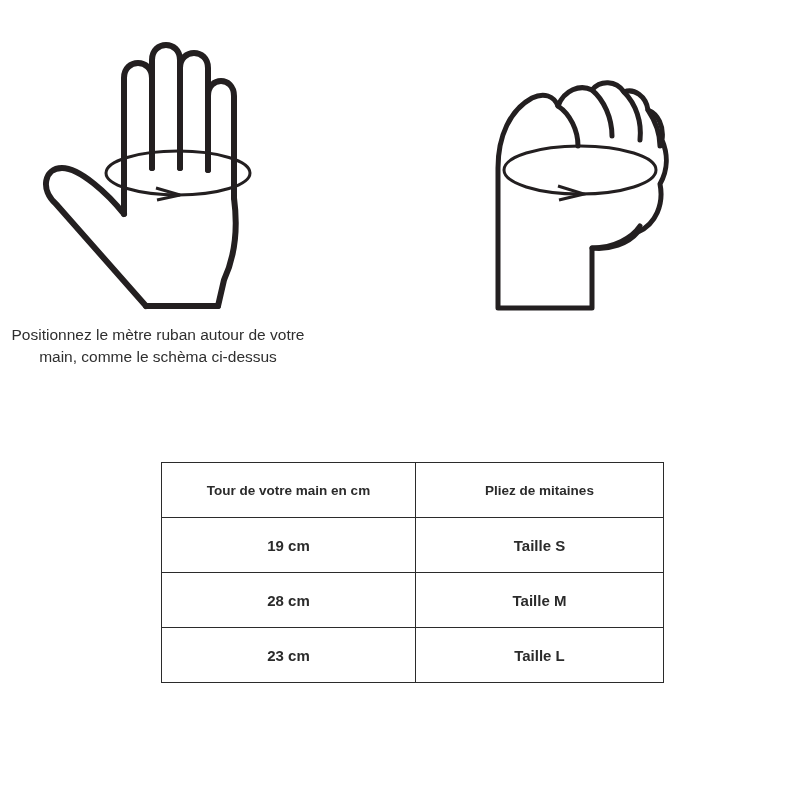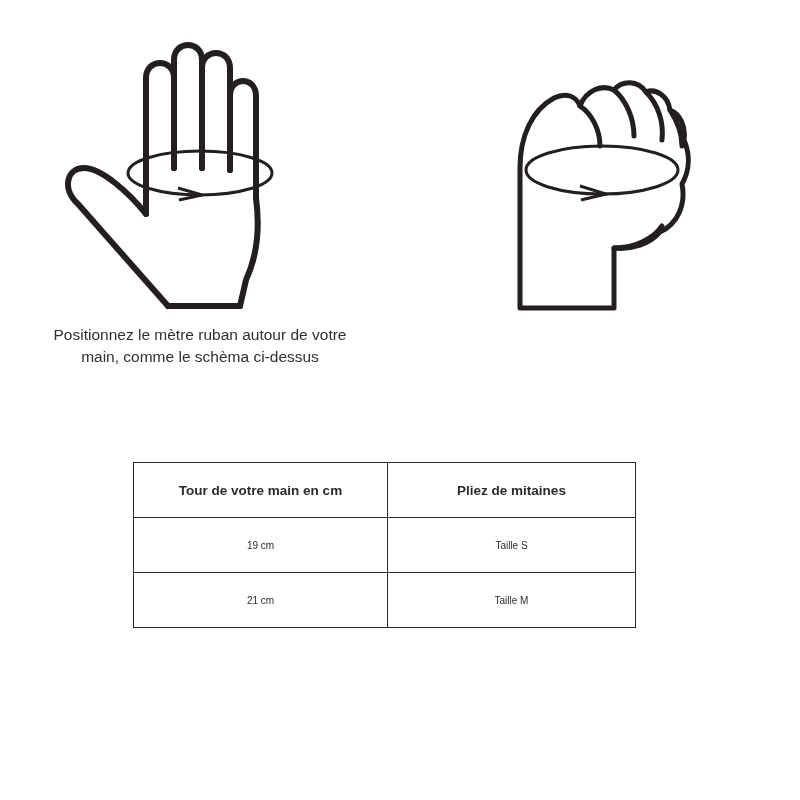--- a/index.html
+++ b/index.html
@@ -23,54 +23,54 @@
     display: flex;
     flex-direction: row;
     width: 800px;
     padding-top: 18px;
     box-sizing: border-box;
   }
   .panel {
     width: 400px;
     display: flex;
     flex-direction: column;
-    align-items: center;
+    margin-left: 8px;
   }
   .figure {
     width: 340px;
     height: 300px;
     display: flex;
     align-items: center;
     justify-content: center;
   }
   .caption {
     width: 300px;
     text-align: center;
     font-size: 15.5px;
     line-height: 1.45;
     color: #2f2f2f;
     margin-top: 6px;
   }
   .table-wrap {
     position: absolute;
-    left: 133px;
+    left: 161px;
     top: 462px;
     width: 502px;
   }
   table.size-table {
     border-collapse: collapse;
     width: 502px;
     table-layout: fixed;
   }
   table.size-table th,
   table.size-table td {
     border: 1.5px solid #2b2b2b;
     text-align: center;
-    font-size: 10px;
-    font-weight: normal;
+    font-size: 15px;
+    font-weight: bold;
     color: #2b2b2b;
     height: 54px;
     padding: 0 6px;
   }
   table.size-table th {
     font-weight: bold;
     font-size: 13.5px;
   }
   table.size-table col.c1 { width: 254px; }
   table.size-table col.c2 { width: 248px; }
@@ -155,20 +155,24 @@
           <th>Tour de votre main en cm</th>
           <th>Pliez de mitaines</th>
         </tr>
       </thead>
       <tbody>
         <tr>
           <td>19 cm</td>
           <td>Taille S</td>
         </tr>
         <tr>
-          <td>21 cm</td>
+          <td>28 cm</td>
           <td>Taille M</td>
+        </tr>
+        <tr>
+          <td>23 cm</td>
+          <td>Taille L</td>
         </tr>
       </tbody>
     </table>
   </div>
 
 </div>
 
 </body></html>

